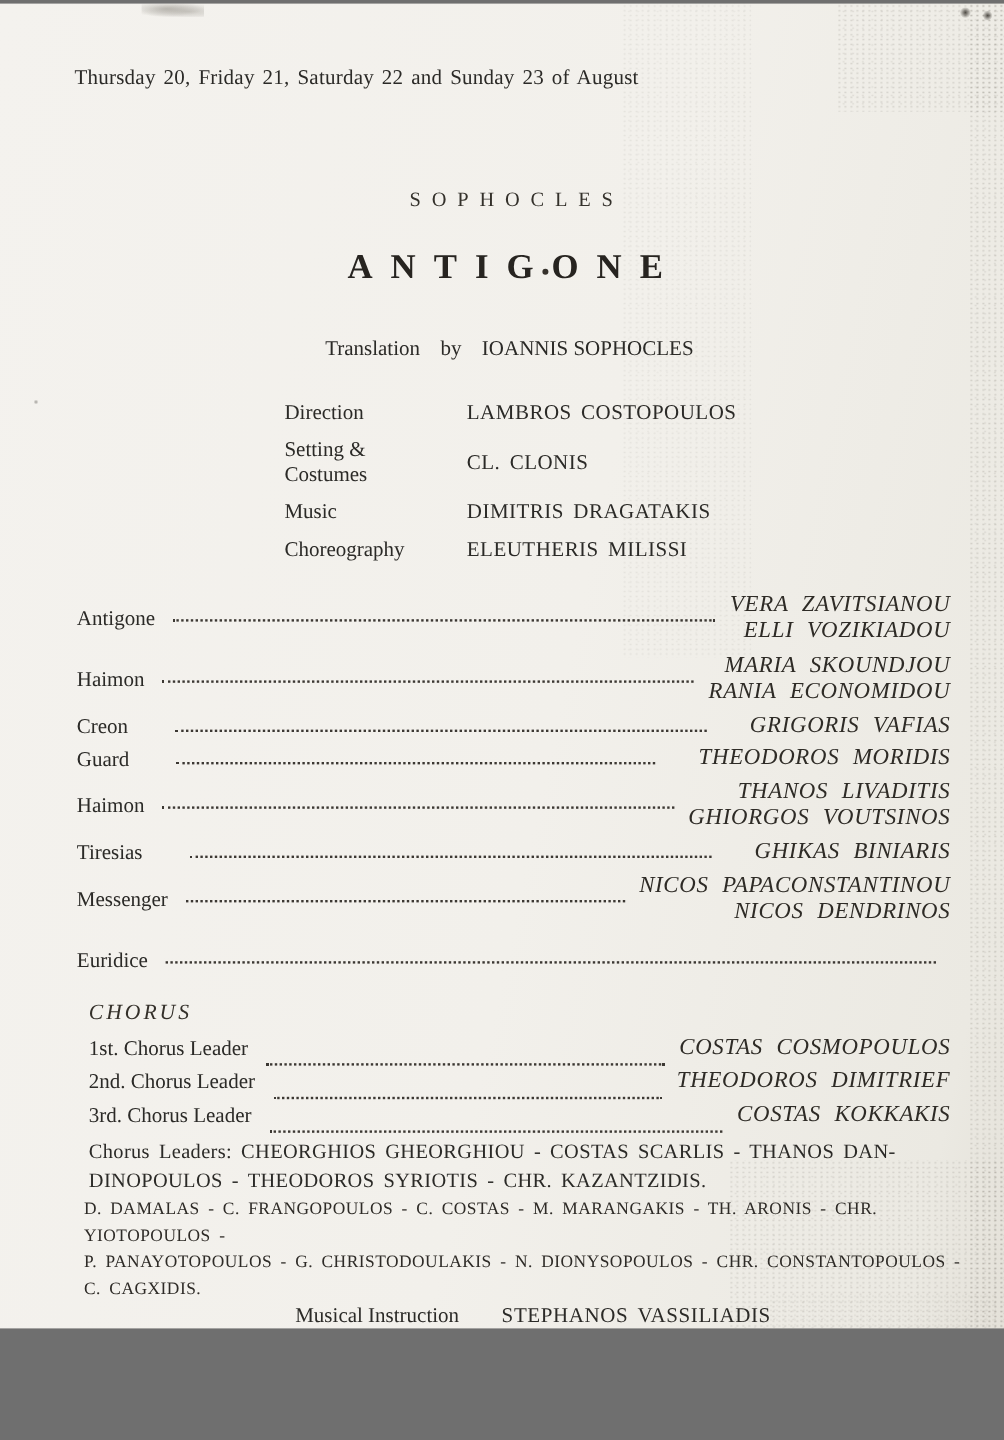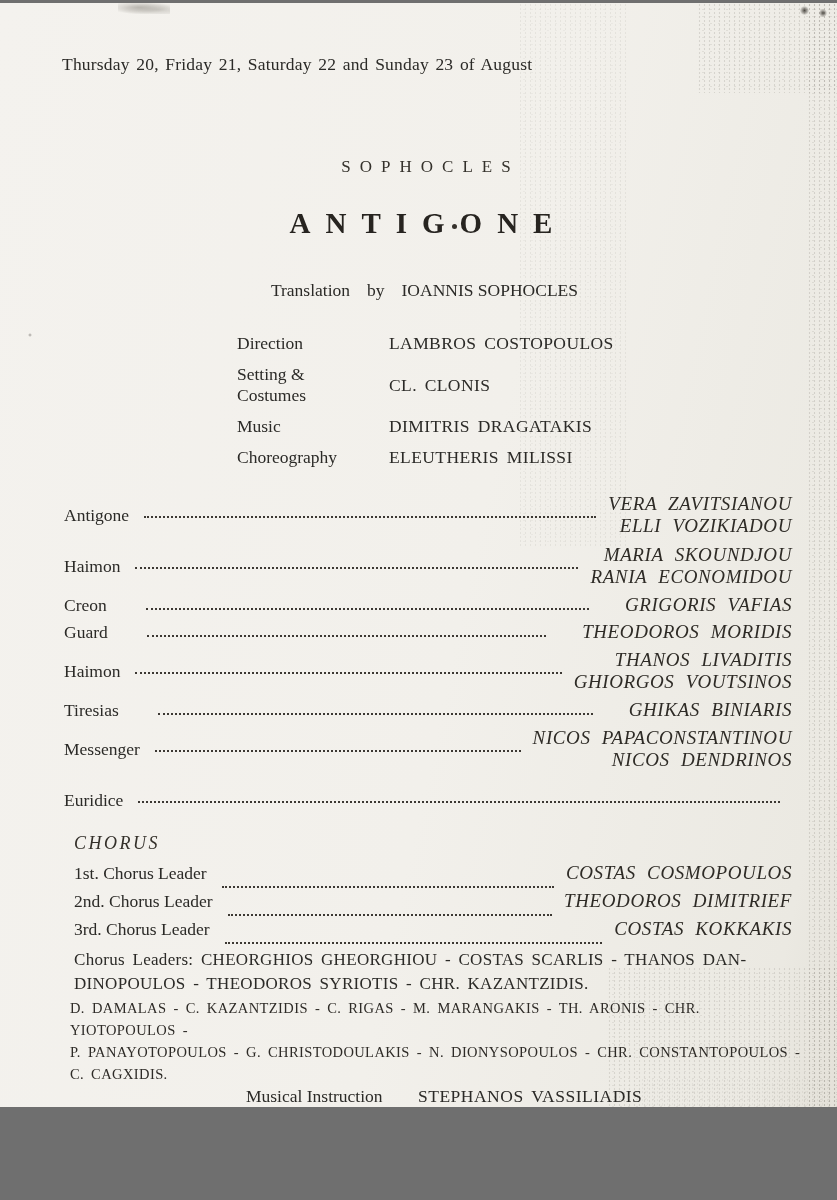--- a/index.html
+++ b/index.html
@@ -205,21 +205,21 @@
           </span>
         </div>
       </div>
     <div class="leaders-note">
       <div class="line1">Chorus Leaders: CHEORGHIOS GHEORGHIOU - COSTAS SCARLIS - THANOS DAN-</div>
       <div class="line2">DINOPOULOS - THEODOROS SYRIOTIS - CHR. KAZANTZIDIS.</div>
     </div>
   </div>
 
   <div class="members">
-      <div class="members-line">D. DAMALAS - C. KAZANTZIDIS - C. RIGAS - M. MARANGAKIS - TH. ARONIS - CHR. YIOTOPOULOS -</div>
+      <div class="members-line">D. DAMALAS - C. FRANGOPOULOS - C. COSTAS - M. MARANGAKIS - TH. ARONIS - CHR. YIOTOPOULOS -</div>
       <div class="members-line">P. PANAYOTOPOULOS - G. CHRISTODOULAKIS - N. DIONYSOPOULOS - CHR. CONSTANTOPOULOS -</div>
       <div class="members-line">C. CAGXIDIS.</div>
     </div>
 
   <div class="staff">
       <div class="staff-row">
         <div class="staff-label">Musical Instruction</div>
         <div class="staff-name">STEPHANOS VASSILIADIS</div>
       </div>
       <div class="staff-row">

